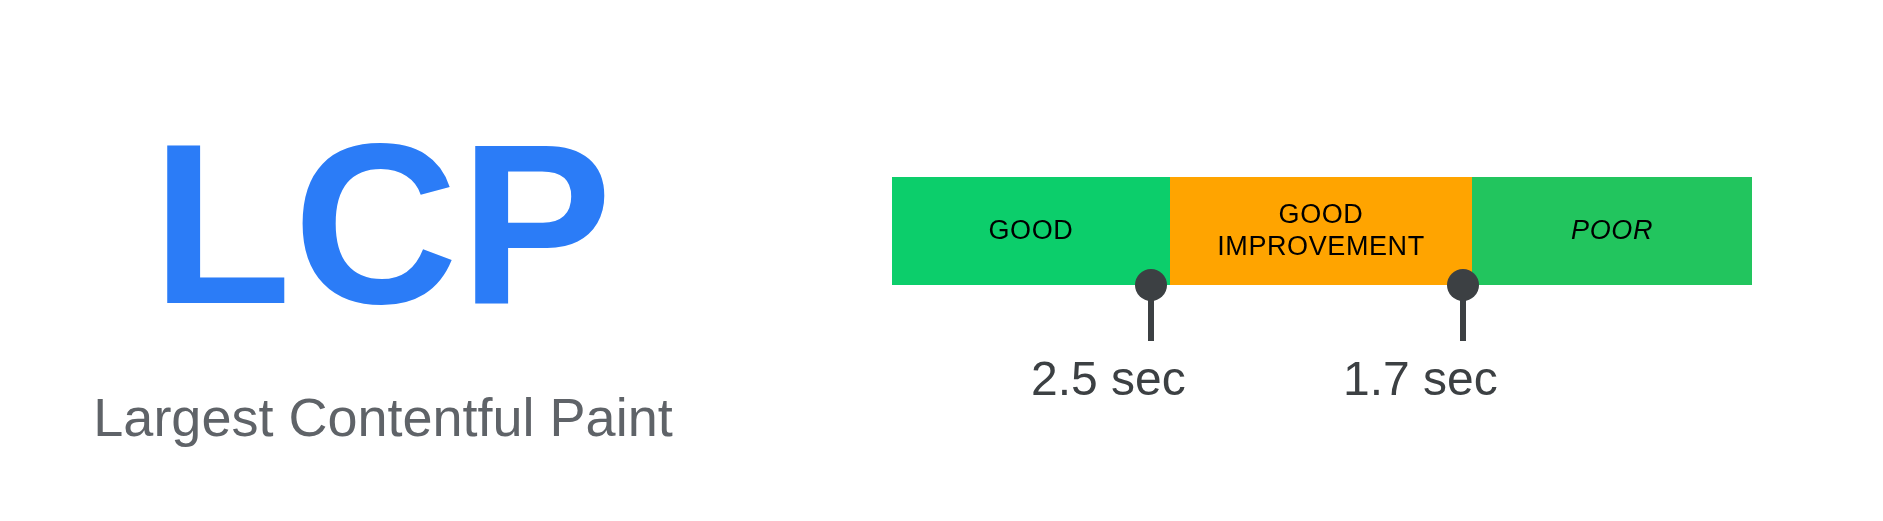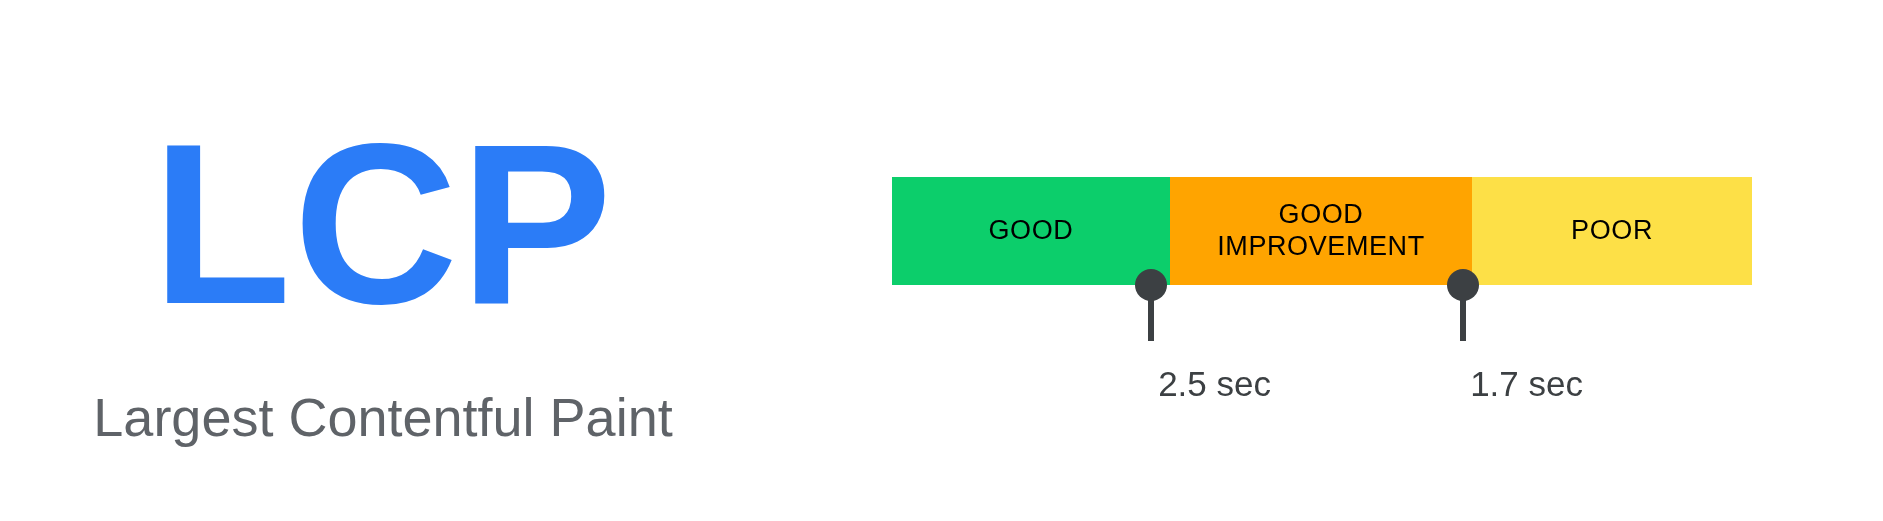--- a/index.html
+++ b/index.html
@@ -117,25 +117,25 @@
     left: -3px;
     top: 0px;
     width: 6px;
     height: 56px;
     background: #3c4043;
   }
 
   .marker-label {
     position: absolute;
     left: -120px;
-    top: 80px;
+    top: 68px;
     width: 240px;
-    text-align: right;
+    text-align: left;
     font-family: "Liberation Sans", sans-serif;
-    font-size: 35px;
+    font-size: 48px;
     line-height: 1.1;
     font-weight: 400;
     color: #3c4043;
     white-space: nowrap;
   }
 
   .marker-t1 { left: 287px; }
   .marker-t2 { left: 599px; }
 </style>
 </head>
@@ -154,21 +154,21 @@
 
       <div class="bar-segment seg-good" style="background: rgb(12, 206, 107); width: 287px; color: rgb(0, 0, 0); margin-left: 28px;">
         <span class="seg-label">GOOD</span>
       </div>
 
       <div class="bar-segment seg-needs" style="background: rgb(255, 164, 0); width: 312px; color: rgb(0, 0, 0);">
         <span class="seg-label">GOOD
 IMPROVEMENT</span>
       </div>
 
-      <div class="bar-segment seg-poor" style="background: #fde047; width: 289px; color: rgb(0, 0, 0);">
+      <div class="bar-segment seg-poor" style="background: #22c55e; width: 289px; color: rgb(0, 0, 0); font-style: italic;">
         <span class="seg-label">POOR</span>
       </div>
 
     </div>
 
     <div class="marker marker-t1" style="left: 287px;">
       <span class="marker-dot" style="background: rgb(60, 64, 67);"></span>
       <span class="marker-stem" style="background: rgb(60, 64, 67);"></span>
       <span class="marker-label">2.5 sec</span>
     </div>

